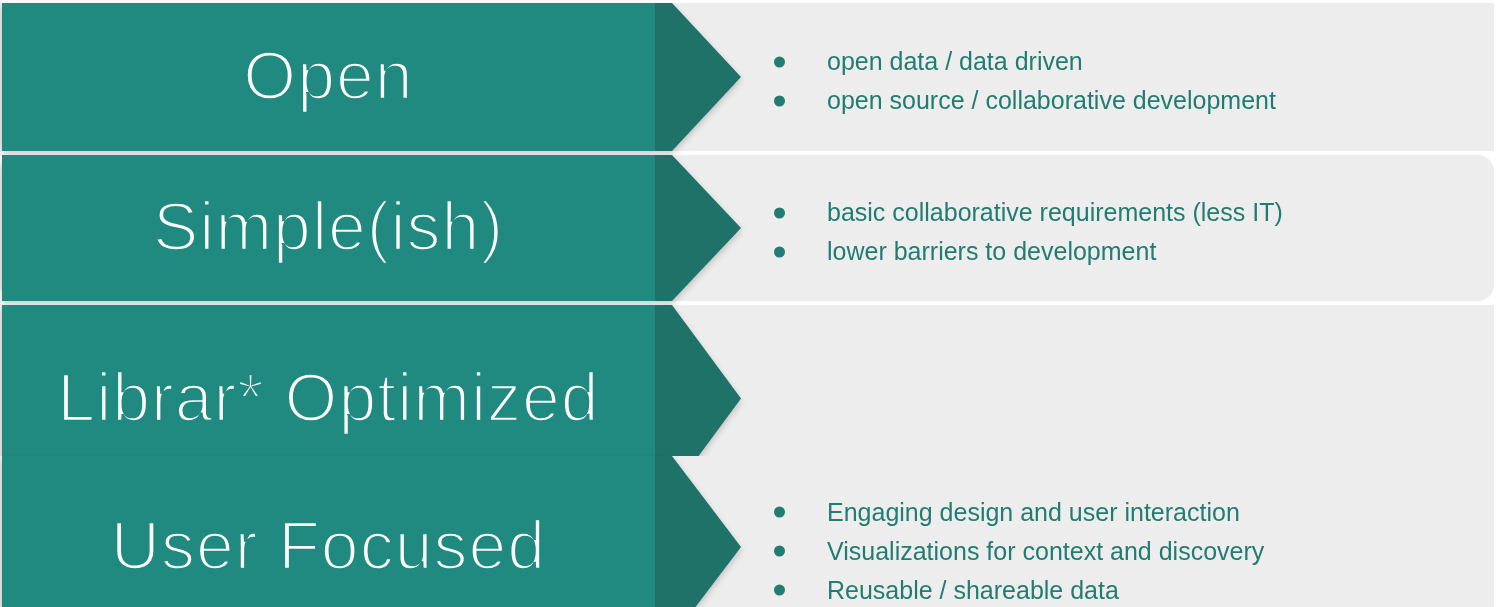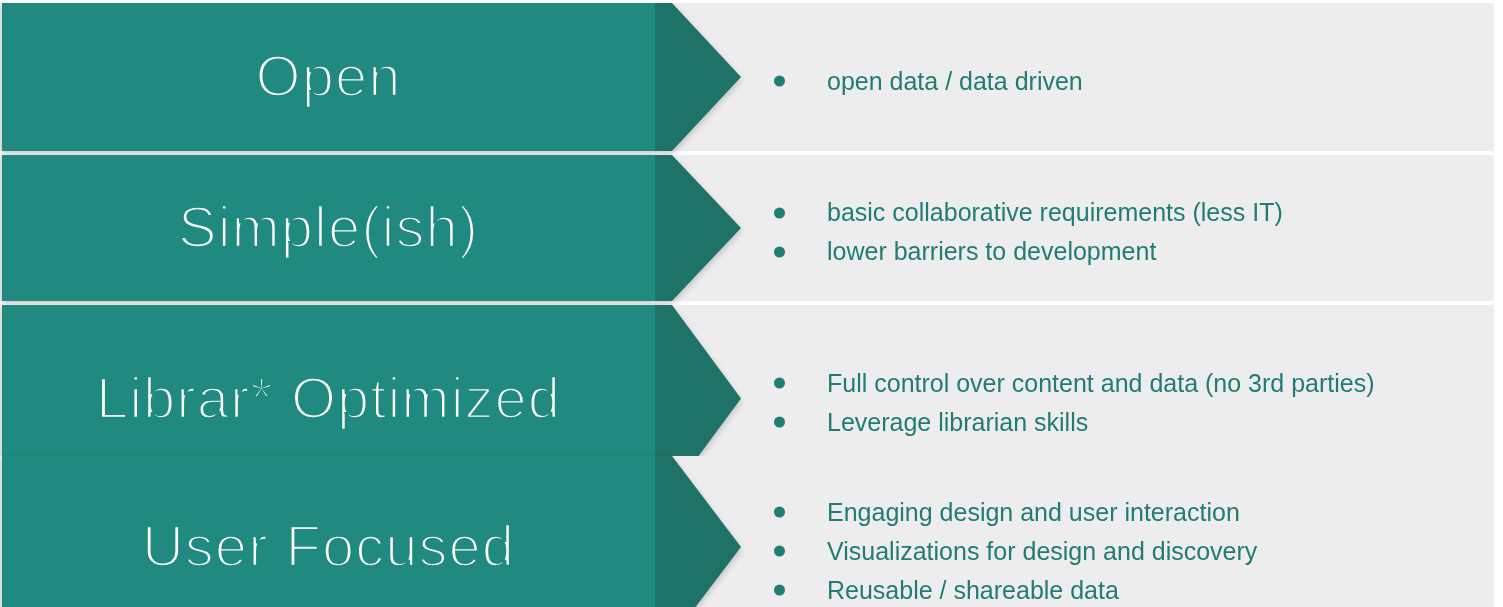--- a/index.html
+++ b/index.html
@@ -15,21 +15,21 @@
     background: #ffffff;
     overflow: hidden;
   }
   .band {
     position: absolute;
     left: 0;
     width: 1494px;
     background: var(--band-bg);
   }
   .band:nth-of-type(1) { top: 3px;   height: 148px; }
-  .band:nth-of-type(2) { top: 155px; height: 146px; }
+  .band:nth-of-type(2) { top: 155px; height: 146px; border-radius: 16px; }
   .band:nth-of-type(3) { top: 305px; height: 187px; }
   .band:nth-of-type(4) { top: 456px; height: 182px; }
 
   .arrow {
     position: absolute;
     left: 2px;
     top: 0;
     width: 739px;
     height: 100%;
   }
@@ -45,21 +45,21 @@
   .arrow-head { fill: var(--arrow-head); }
 
   .arrow-label {
     position: absolute;
     left: 0;
     width: 653px;
     top: 50%;
     transform: translateY(-52%);
     text-align: center;
     color: var(--label-text);
-    font-size: 58px;
+    font-size: 68px;
     font-weight: 100;
     letter-spacing: 1px;
     -webkit-text-stroke: 2.6px var(--arrow-body);
     white-space: nowrap;
   }
 
   .bullets {
     position: absolute;
     left: 770px;
     top: 0;
@@ -102,20 +102,24 @@
         <rect class="arrow-body" x="0" y="0" width="653" height="148"></rect>
         <polygon class="arrow-head" points="653,0 670,0 739,74 670,148 653,148"></polygon>
       </svg>
       <div class="arrow-label">Open</div>
     </div>
     <ul class="bullets">
       <li>
         <span class="dot"></span>
         <span>open data / data driven</span>
       </li>
+      <li>
+        <span class="dot"></span>
+        <span>open source / collaborative development</span>
+      </li>
     </ul>
   </section>
 
   <section class="band">
     <div class="arrow">
       <svg viewBox="0 0 739 148" preserveAspectRatio="none">
         <rect class="arrow-body" x="0" y="0" width="653" height="148"></rect>
         <polygon class="arrow-head" points="653,0 670,0 739,74 670,148 653,148"></polygon>
       </svg>
       <div class="arrow-label">Simple(ish)</div>
@@ -133,48 +137,38 @@
   </section>
 
   <section class="band">
     <div class="arrow">
       <svg viewBox="0 0 739 148" preserveAspectRatio="none">
         <rect class="arrow-body" x="0" y="0" width="653" height="148"></rect>
         <polygon class="arrow-head" points="653,0 670,0 739,74 670,148 653,148"></polygon>
       </svg>
       <div class="arrow-label">Librar* Optimized</div>
     </div>
-    <ul class="bullets">
-      <li>
-        <span class="dot"></span>
-        <span>Full control over content and data (no 3rd parties)</span>
-      </li>
-      <li>
-        <span class="dot"></span>
-        <span>Leverage librarian skills</span>
-      </li>
-    </ul>
   </section>
 
   <section class="band">
     <div class="arrow">
       <svg viewBox="0 0 739 148" preserveAspectRatio="none">
         <rect class="arrow-body" x="0" y="0" width="653" height="148"></rect>
         <polygon class="arrow-head" points="653,0 670,0 739,74 670,148 653,148"></polygon>
       </svg>
       <div class="arrow-label">User Focused</div>
     </div>
     <ul class="bullets">
       <li>
         <span class="dot"></span>
         <span>Engaging design and user interaction</span>
       </li>
       <li>
         <span class="dot"></span>
-        <span>Visualizations for design and discovery</span>
+        <span>Visualizations for context and discovery</span>
       </li>
       <li>
         <span class="dot"></span>
         <span>Reusable / shareable data</span>
       </li>
     </ul>
   </section>
 
 </div>
 

